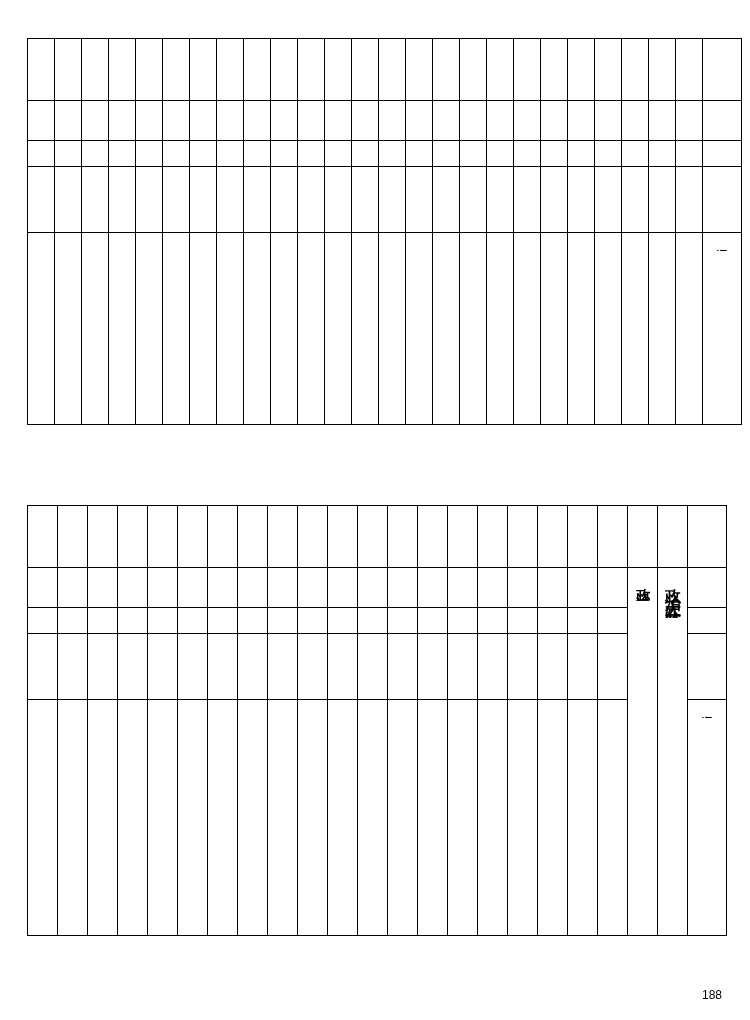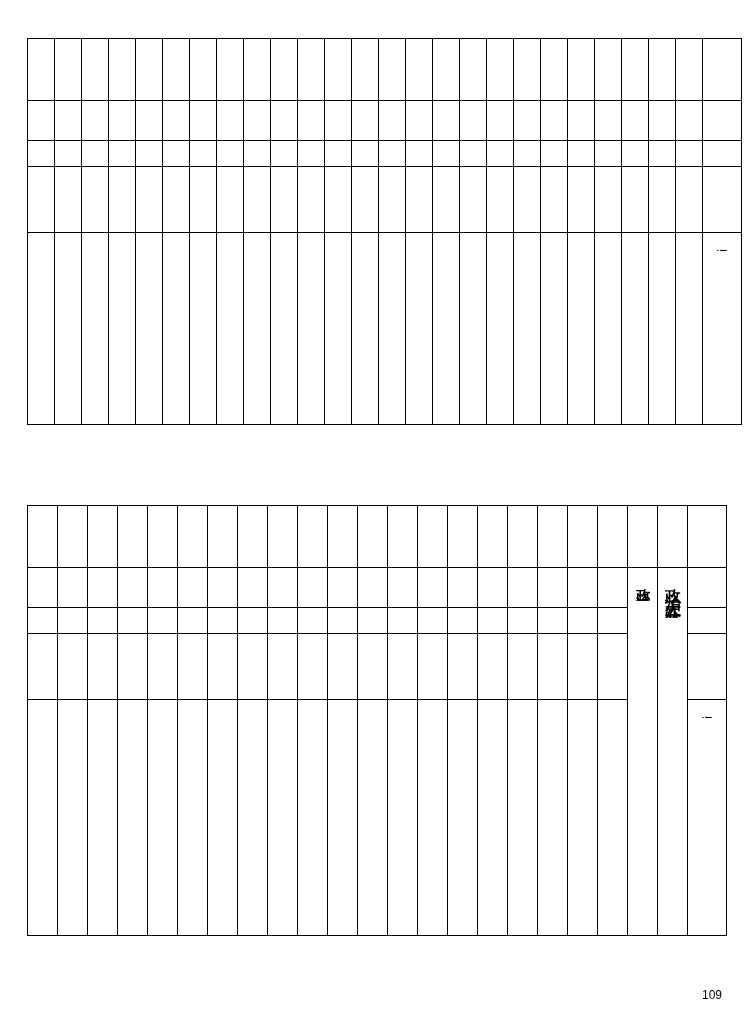--- a/index.html
+++ b/index.html
@@ -839,14 +839,14 @@
           <td class="r-addr" style="width: 29px;">
             <span class="vtext">陕西耀县南大街长盛来宝号转</span>
           </td>
           <td class="hdr hdr-cell" style="width: 38px;">
             <span class="vtext">通讯处</span>
           </td>
         </tr>
       </tbody>
   </table>
 
-  <div class="pagenum">109</div>
+  <div class="pagenum">188</div>
 </div>
 
 </body></html>

